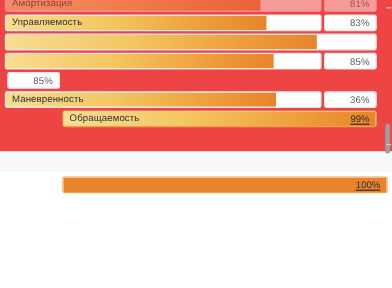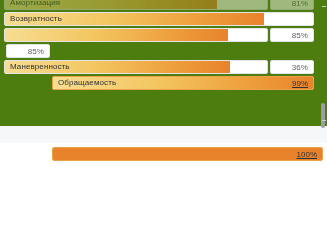--- a/index.html
+++ b/index.html
@@ -22,21 +22,21 @@
     overflow: hidden;
   }
 
   
   .scroll-viewport {
     position: absolute;
     left: 0;
     top: 0;
     width: 327px;
     height: 126px;
-    background: #4d7c0f;
+    background: #ef4444;
     overflow: hidden;
   }
   .scroll-inner {
     position: absolute;
     left: 0;
     top: -4px;
     width: 318px;
     padding: 0 4px;
     box-sizing: border-box;
   }
@@ -183,22 +183,30 @@
           <div class="track">
             <div class="fill" style="width: 81%;"></div>
             <span class="row-label">Амортизация</span>
           </div>
           <div class="pct-cell">
             <span>81%</span>
           </div>
         </div>
         <div class="row">
           <div class="track">
+            <div class="fill" style="width: 83%;"></div>
+            <span class="row-label">Управляемость</span>
+          </div>
+          <div class="pct-cell">
+            <span>83%</span>
+          </div>
+        </div>
+        <div class="row">
+          <div class="track">
             <div class="fill" style="width: 84%;"></div>
-            <span class="row-label">Возвратность</span>
           </div>
         </div>
         <div class="row">
           <div class="track">
             <div class="fill" style="width: 85%;"></div>
           </div>
           <div class="pct-cell">
             <span>85%</span>
           </div>
         </div>

